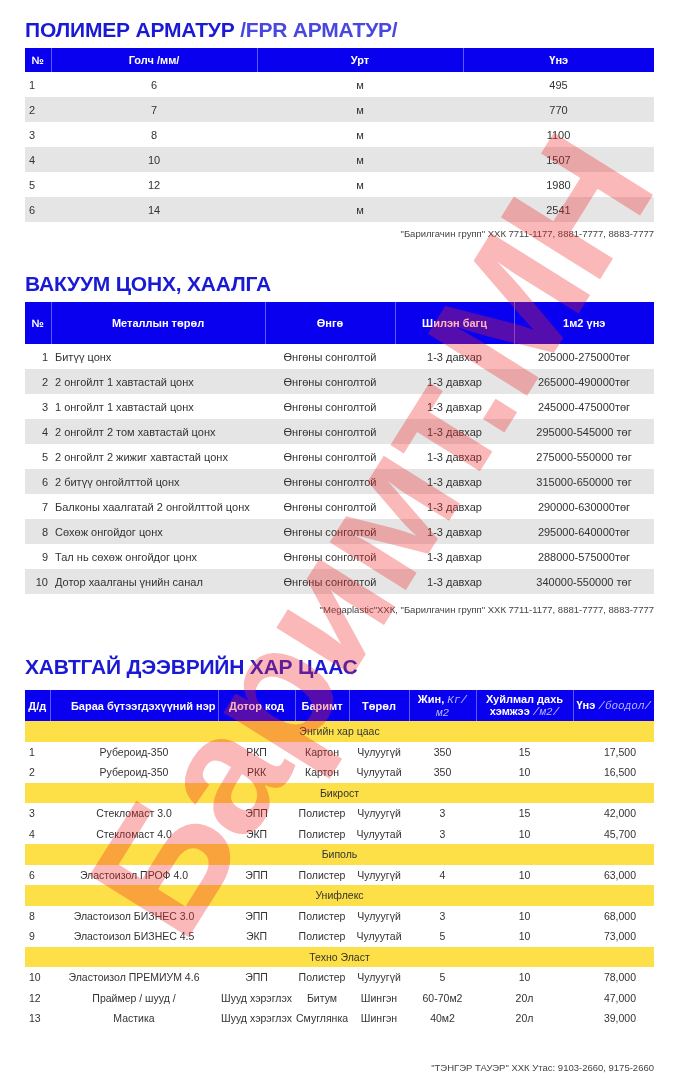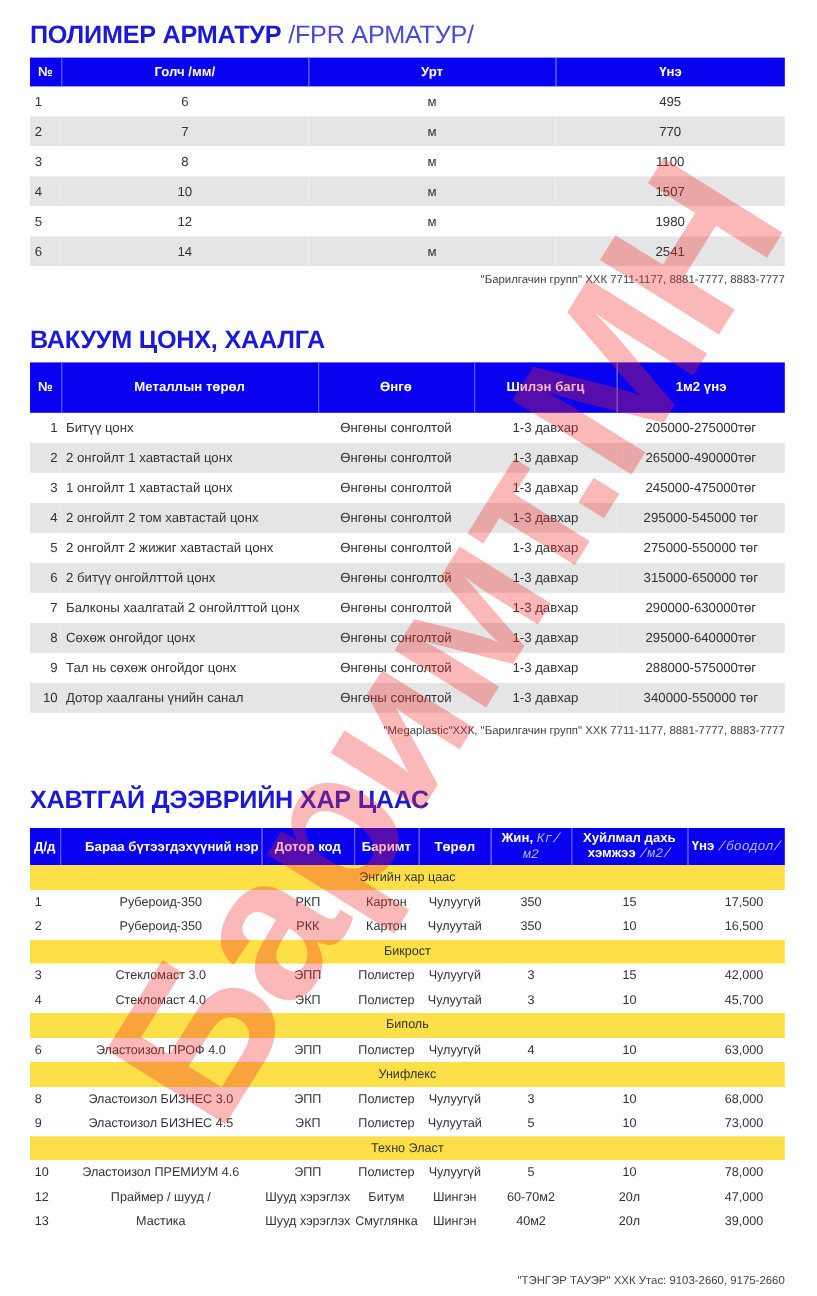--- a/index.html
+++ b/index.html
@@ -4,21 +4,21 @@
   <style>
     * { box-sizing: border-box; margin: 0; padding: 0; }
     html, body { width: 681px; height: 1080px; background: #ffffff; overflow: hidden; }
     body { position: relative; font-family: "Liberation Sans", "DejaVu Sans", sans-serif; color: #333; }
 
     .section-title {
       position: absolute; left: 25px;
       font-family: "Liberation Sans", sans-serif;
       font-weight: bold; color: #1a1ad6; font-size: 21px; letter-spacing: -0.2px;
     }
-    .section-title .sub { font-weight: normal; color: #4848e0; }
+    .section-title .sub { font-weight: bold; color: #4848e0; }
 
     table { position: absolute; left: 25px; width: 629px; border-collapse: collapse; table-layout: fixed; }
     th {
       background: #0a00f0; color: #fff; font-weight: bold; font-size: 11px;
       border-right: 1px solid #5a5aff; text-align: center; padding: 0 2px;
     }
     th:last-child { border-right: none; }
     th .light { font-weight: normal; font-style: italic; color: #b8b8ff; font-family: Liberation Mono, monospace; }
     td { font-size: 11px; color: #333; height: 25px; padding: 0 4px; white-space: nowrap; overflow: hidden; }
     tr.alt td { background: #e5e5e5; }

